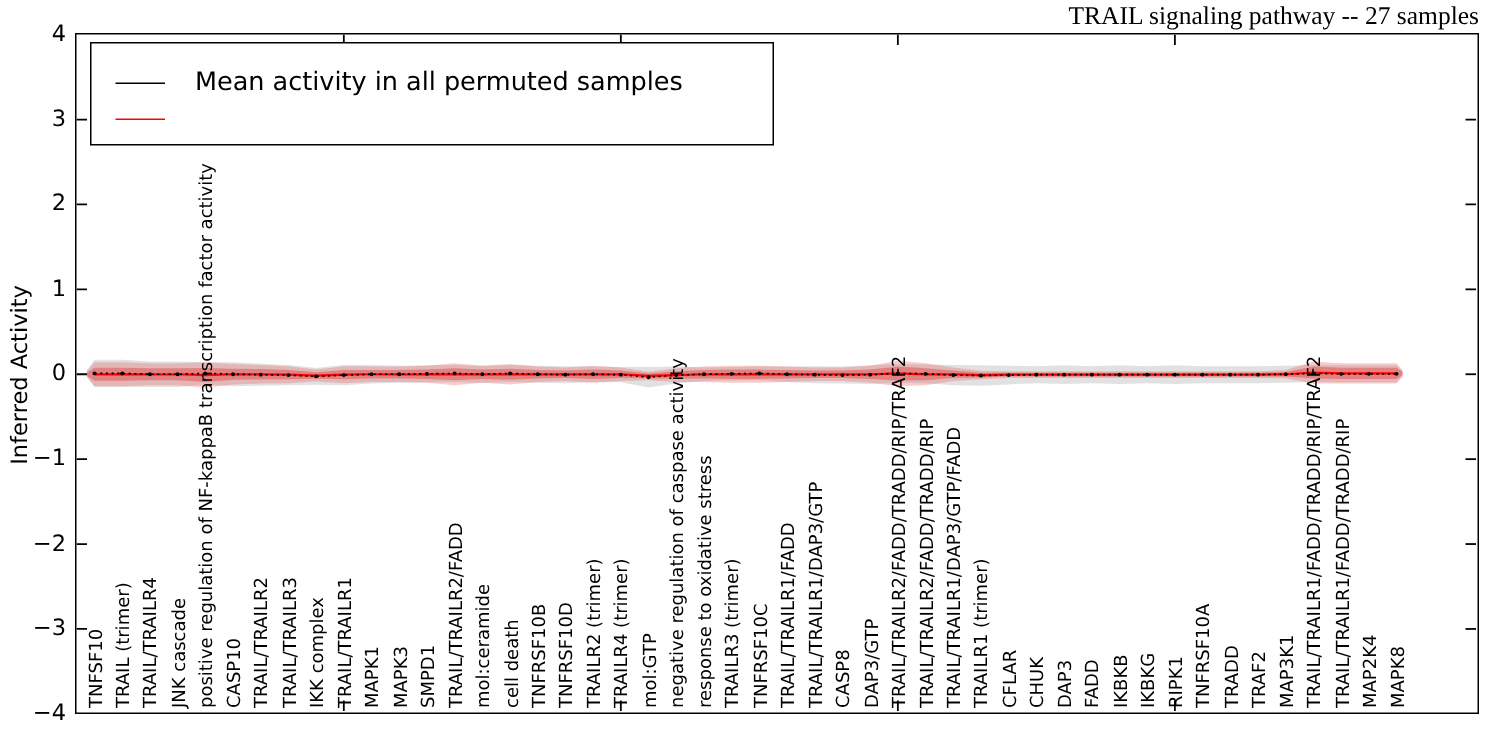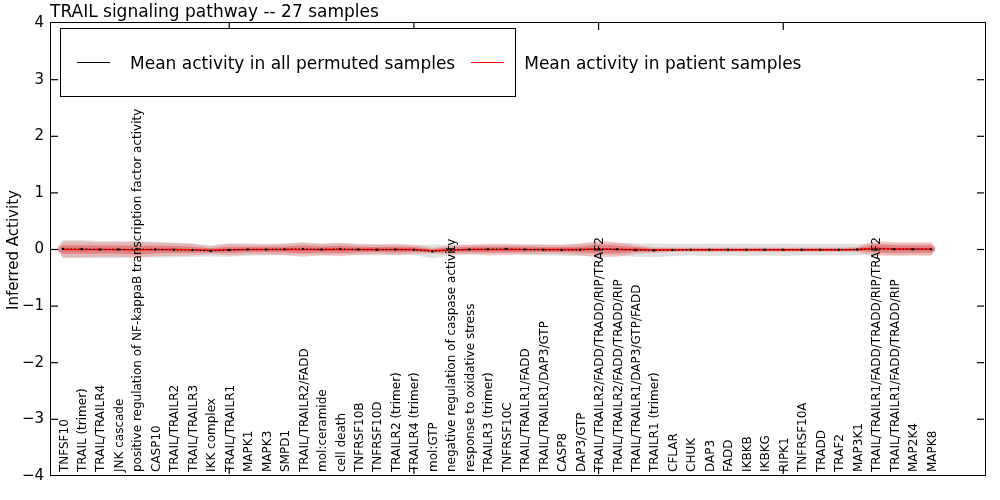--- a/index.html
+++ b/index.html
@@ -2,22 +2,22 @@
 <html><head>
 <meta charset="utf-8">
 <style>
   html,body{margin:0;padding:0;background:#ffffff;}
   #figure{
     position:relative;width:1000px;height:500px;background:#ffffff;
     font-family:"DejaVu Sans","Liberation Sans",sans-serif;color:#000;
     overflow:hidden;
   }
   #plot-title{
-    position:absolute;left:50px;top:1px;width:936px;text-align:left;
-    font-size:17px;color:#000;
+    position:absolute;left:50px;top:1px;width:936px;text-align:right;
+    font-size:17px;color:#000;font-family:Liberation Serif, serif;
   }
   #ylabel{
     position:absolute;left:-57px;top:241px;width:140px;text-align:center;
     font-size:15px;transform:rotate(-90deg);transform-origin:center center;
   }
   #xlabel{
     position:absolute;left:50px;top:481px;width:936px;text-align:center;
     font-size:15px;
   }
   #plot-area{
@@ -29,21 +29,21 @@
     position:absolute;white-space:nowrap;font-size:12px;line-height:13px;
     transform:rotate(-90deg);transform-origin:top left;color:#000;
   }
   .yticklabel{
     position:absolute;width:44px;text-align:right;font-size:15px;
     line-height:18px;color:#000;
   }
   #legend{
     position:absolute;left:60px;top:28px;width:456px;height:69px;
     background:#ffffff;border:1.6px solid #000;box-sizing:border-box;
-    z-index:10;display:flex;justify-content:space-evenly;
+    z-index:10;display:flex;flex-direction:column;justify-content:space-evenly;
     padding:2px 0;
   }
   .legend-row{display:flex;align-items:center;gap:20px;padding-left:16px;}
   .legend-line{width:33px;height:0;border-top:1.8px solid #000;flex:0 0 auto;}
   .legend-label{font-size:17px;white-space:nowrap;}
 </style>
 </head>
 <body>
 
 <div id="figure">
@@ -192,16 +192,15 @@
       </div>
   </div>
 
   <div id="legend">
     <div class="legend-row">
       <span class="legend-line" id="legend-line-0" style="border-top-color: rgb(0, 0, 0);"></span>
       <span class="legend-label">Mean activity in all permuted samples</span>
     </div>
     <div class="legend-row">
       <span class="legend-line" id="legend-line-1" style="border-top-color: rgb(255, 0, 0);"></span>
-      <span class="legend-label">Mean activity in patient samples</span>
     </div>
   </div>
 </div>
 
 </body></html>

